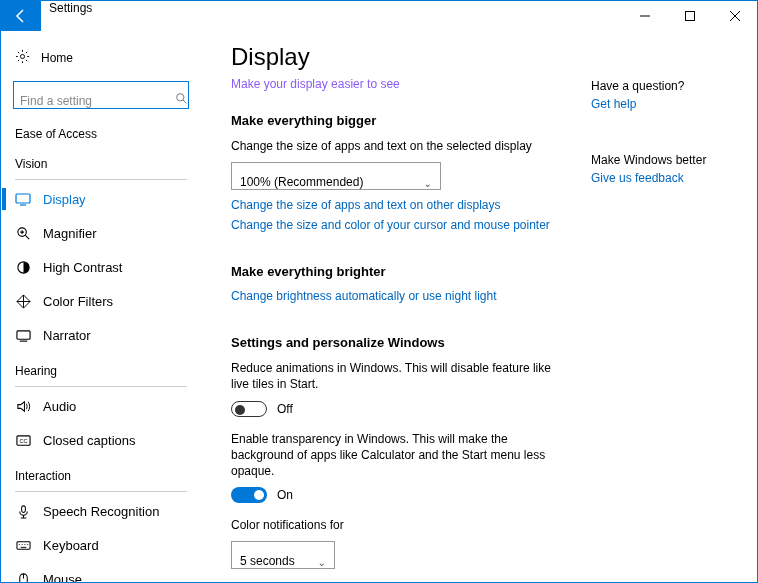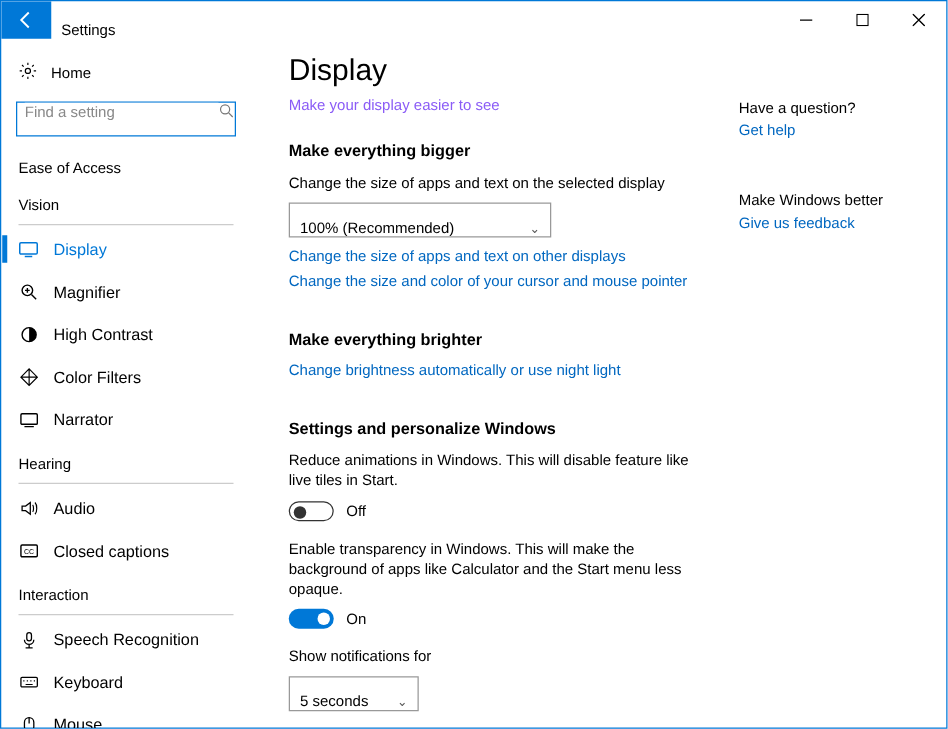--- a/index.html
+++ b/index.html
@@ -1,29 +1,29 @@
 <!DOCTYPE html>
 <html><head>
 <meta charset="utf-8">
 <style>
   * { box-sizing: border-box; margin: 0; padding: 0; font-family: "Segoe UI", Tahoma, sans-serif; }
   body { width: 758px; height: 583px; border: 1px solid #0078d7; background: #fff; overflow: hidden; font-size: 12px; color: #000; }
   
-  .titlebar { height: 30px; display: flex; align-items: flex-end; }
+  .titlebar { height: 30px; display: flex; align-items: flex-start; }
   .back-btn { width: 40px; height: 30px; background: #0078d7; color: #fff; display:flex; align-items:center; justify-content:center; }
   .app-title { padding-left: 8px; font-size: 12px; color: #000; flex: 0 0 auto; }
   .title-spacer { flex: 1; }
   .win-btn { width: 45px; height: 30px; display:flex; align-items:center; justify-content:center; color:#000; }
   
   .content { display:flex; height: calc(100% - 30px); }
   .sidebar { width: 200px; padding: 10px 0 0 0; overflow-y: auto; }
   .home-row { display:flex; align-items:center; height: 34px; padding-left: 14px; gap: 10px; }
   .home-row .icon { width:16px; }
   .search-wrap { padding: 6px 12px 12px 12px; }
-  .search-box { width:100%; height:28px; border:1px solid #0078d7; display:flex; align-items:flex-start; padding: 0 6px; }
+  .search-box { width:100%; height:28px; border:1px solid #0078d7; display:flex; align-items:flex-end; padding: 0 6px; }
   .search-box input { border:none; outline:none; flex:1; font-size:12px; color:#666; }
   .search-box input::placeholder { color: #888; }
   .search-box .search-icon { color:#666; }
   .group-label { color:#000000; font-size:12px; padding: 6px 14px 4px 14px; }
   .sep-line { height:1px; background:#ccc; margin: 4px 14px 2px 14px; }
   .nav-item { display:flex; align-items:center; height:34px; padding-left: 14px; gap: 12px; font-size: 13px; cursor: pointer; }
   .nav-item .icon { width:16px; display:flex; justify-content:center; color:#000; }
   .nav-item.selected { color:#0078d7; }
   .nav-item.selected .icon { color:#0078d7; }
   .nav-item.selected::before { content:""; position:absolute; left:1px; width:4px; height:22px; background:#0078d7; }
@@ -236,21 +236,21 @@
         <div class="toggle off"></div>
         <span class="toggle-label">Off</span>
       </div>
 
       <div class="body-text">Enable transparency in Windows.  This will make the background of apps like Calculator and the Start menu less opaque.</div>
       <div class="toggle-row">
         <div class="toggle on"></div>
         <span class="toggle-label">On</span>
       </div>
 
-      <div class="body-text">Show notifications for</div>
+      <div class="body-text">Color notifications for</div>
       <div class="dropdown narrow">
         <span>5 seconds</span>
         <span class="chev">⌄</span>
       </div>
 
     </div>
 
     <div class="main-right">
       <div class="right-heading">Have a question?</div>
       <a class="link" style="margin-top:0">Get help</a>

